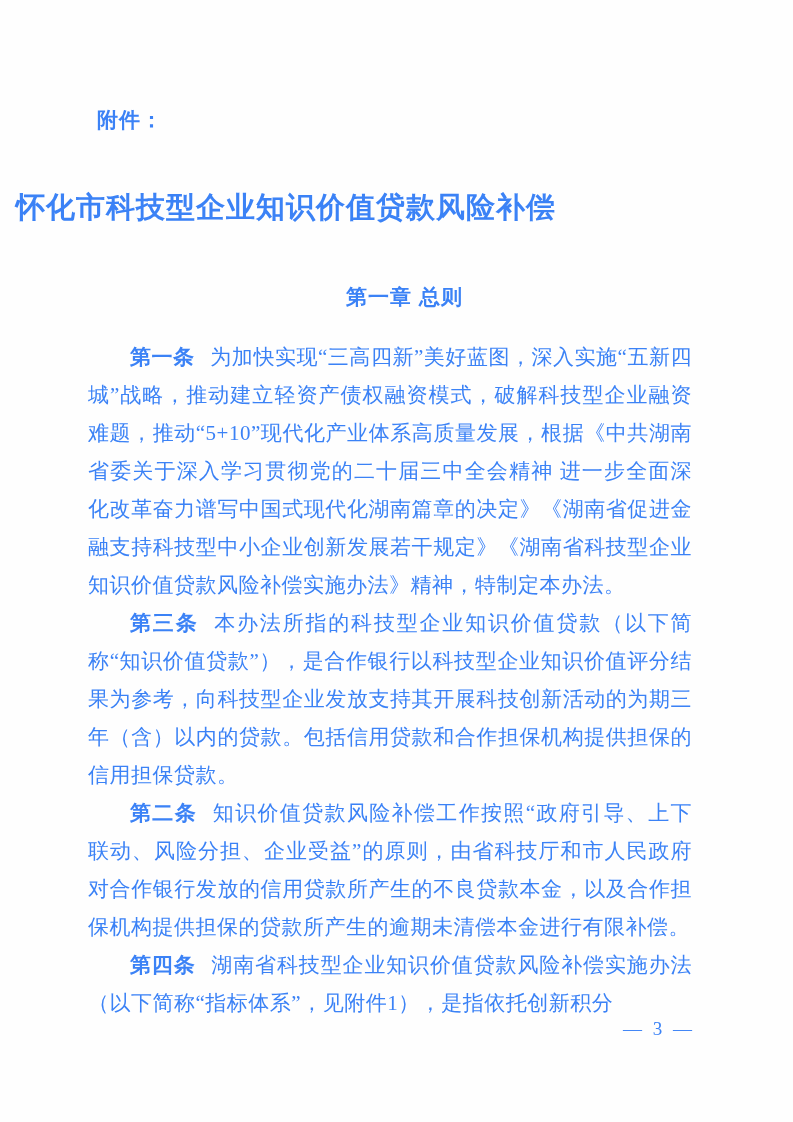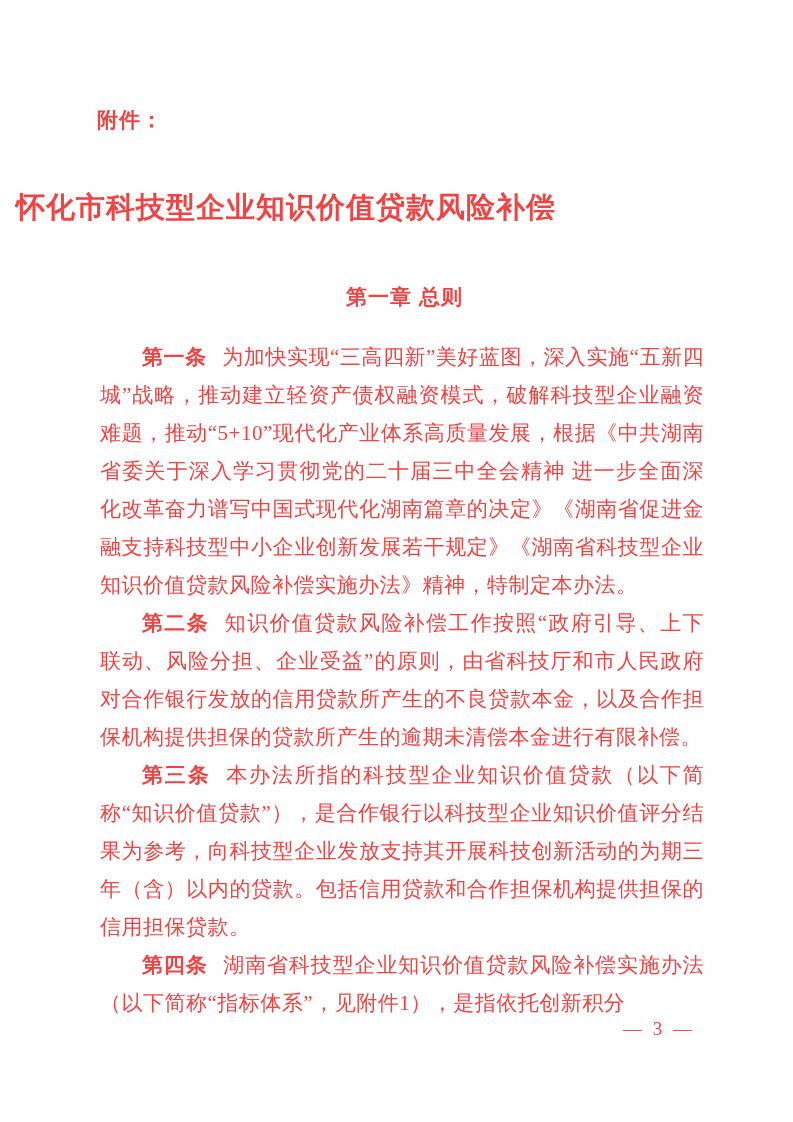--- a/index.html
+++ b/index.html
@@ -5,21 +5,21 @@
   html, body {
     margin: 0;
     padding: 0;
     background: #ffffff;
   }
   .page {
     position: relative;
     width: 793px;
     height: 1122px;
     background: #fefefe;
-    color: #ef4444;
+    color: #3b82f6;
     overflow: hidden;
     font-family: "Liberation Serif", "DejaVu Serif", serif;
   }
   .attachment {
     position: absolute;
     top: 106px;
     left: 97px;
     font-family: "Liberation Sans", "DejaVu Sans", sans-serif;
     font-weight: 700;
     font-size: 21px;
@@ -49,21 +49,21 @@
     margin: 0;
     text-align: center;
     font-family: Liberation Sans, sans-serif;
     font-weight: 700;
     font-size: 21px;
     letter-spacing: 1px;
   }
   .doc-body {
     position: absolute;
     top: 338px;
-    left: 100px;
+    left: 88px;
     width: 604px;
   }
   .article {
     margin: 0;
     font-size: 21px;
     line-height: 38px;
     text-align: justify;
     text-indent: 2em;
     letter-spacing: 0.5px;
   }
@@ -94,25 +94,25 @@
 
   <h2 class="chapter">第一章 总则</h2>
 
   <div class="doc-body">
 
     <p class="article">
       <span class="article-label">第一条</span><span class="article-text">为加快实现“三高四新”美好蓝图，深入实施“五新四城”战略，推动建立轻资产债权融资模式，破解科技型企业融资难题，推动“5+10”现代化产业体系高质量发展，根据《中共湖南省委关于深入学习贯彻党的二十届三中全会精神 进一步全面深化改革奋力谱写中国式现代化湖南篇章的决定》《湖南省促进金融支持科技型中小企业创新发展若干规定》《湖南省科技型企业知识价值贷款风险补偿实施办法》精神，特制定本办法。</span>
     </p>
 
     <p class="article">
-      <span class="article-label">第二条</span><span class="article-text">知识价值贷款风险补偿工作按照“政府引导、上下联动、风险分担、企业受益”的原则，由省科技厅和市人民政府对合作银行发放的信用贷款所产生的不良贷款本金，以及合作担保机构提供担保的贷款所产生的逾期未清偿本金进行有限补偿。</span>
+      <span class="article-label">第三条</span><span class="article-text">本办法所指的科技型企业知识价值贷款（以下简称“知识价值贷款”），是合作银行以科技型企业知识价值评分结果为参考，向科技型企业发放支持其开展科技创新活动的为期三年（含）以内的贷款。包括信用贷款和合作担保机构提供担保的信用担保贷款。</span>
     </p>
 
     <p class="article">
-      <span class="article-label">第三条</span><span class="article-text">本办法所指的科技型企业知识价值贷款（以下简称“知识价值贷款”），是合作银行以科技型企业知识价值评分结果为参考，向科技型企业发放支持其开展科技创新活动的为期三年（含）以内的贷款。包括信用贷款和合作担保机构提供担保的信用担保贷款。</span>
+      <span class="article-label">第二条</span><span class="article-text">知识价值贷款风险补偿工作按照“政府引导、上下联动、风险分担、企业受益”的原则，由省科技厅和市人民政府对合作银行发放的信用贷款所产生的不良贷款本金，以及合作担保机构提供担保的贷款所产生的逾期未清偿本金进行有限补偿。</span>
     </p>
 
     <p class="article">
       <span class="article-label">第四条</span><span class="article-text">湖南省科技型企业知识价值贷款风险补偿实施办法（以下简称“指标体系”，见附件1），是指依托创新积分</span>
     </p>
 
   </div>
 
   <div class="page-footer">— 3 —</div>
 

